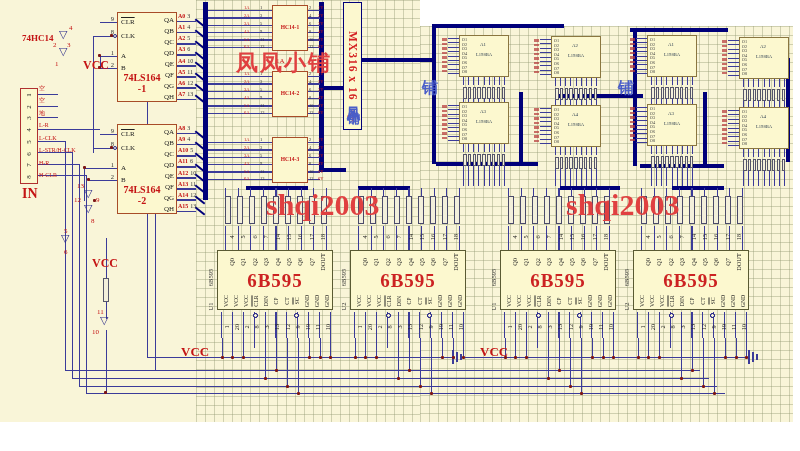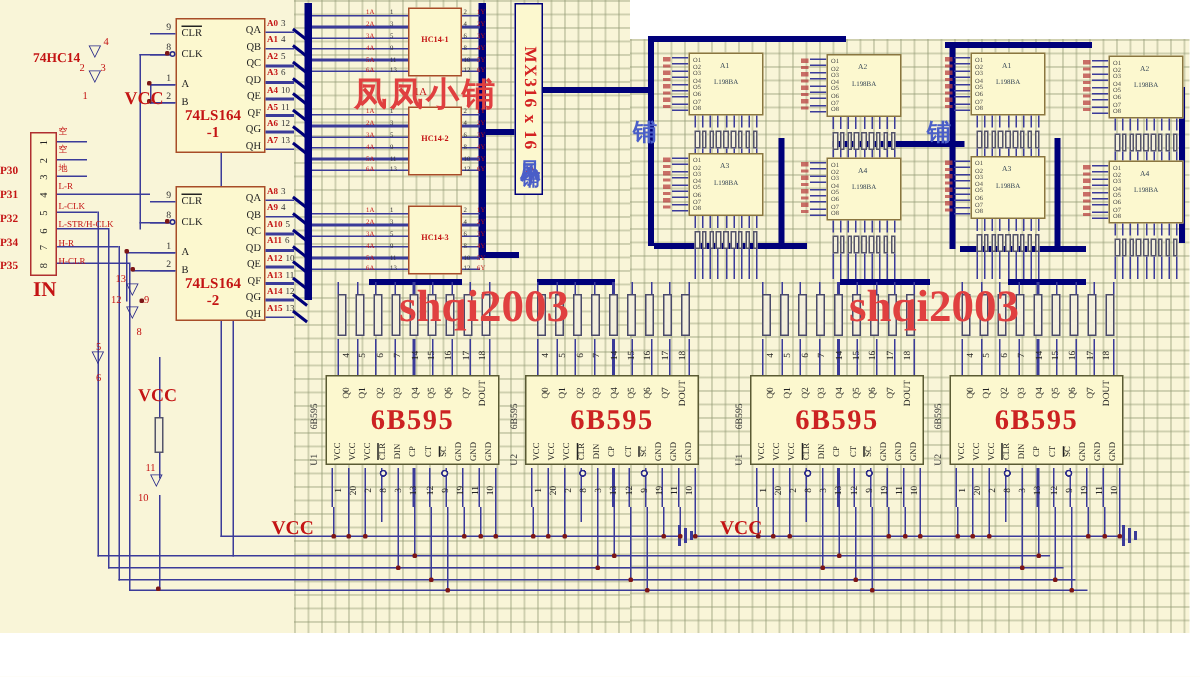--- a/index.html
+++ b/index.html
@@ -162,30 +162,20 @@
   <div class="netcol">
       <span>空</span>
       <span>空</span>
       <span>地</span>
       <span>L-R</span>
       <span>L-CLK</span>
       <span>L-STR/H-CLK</span>
       <span>H-R</span>
       <span>H-CLR</span>
     </div>
-  <div class="portcol">
-      <span></span>
-      <span></span>
-      <span></span>
-      <span>P30</span>
-      <span>P31</span>
-      <span>P32</span>
-      <span>P34</span>
-      <span>P35</span>
-    </div>
   <span class="wm red tt" style="left:22px;top:186px;font-size:14px;font-weight:bold;">IN</span>
   <span class="wm red" style="left:22px;top:33px;font-size:9px;font-weight:bold;">74HC14</span>
 
   <span class="tri" style="left:59px;top:29px;">▽</span>
   <span class="tri" style="left:59px;top:46px;">▽</span>
   <span class="pnum" style="left:69px;top:24px;">4</span>
   <span class="pnum" style="left:67px;top:41px;">3</span>
   <span class="pnum" style="left:53px;top:41px;">2</span>
   <span class="pnum" style="left:55px;top:60px;">1</span>
 

